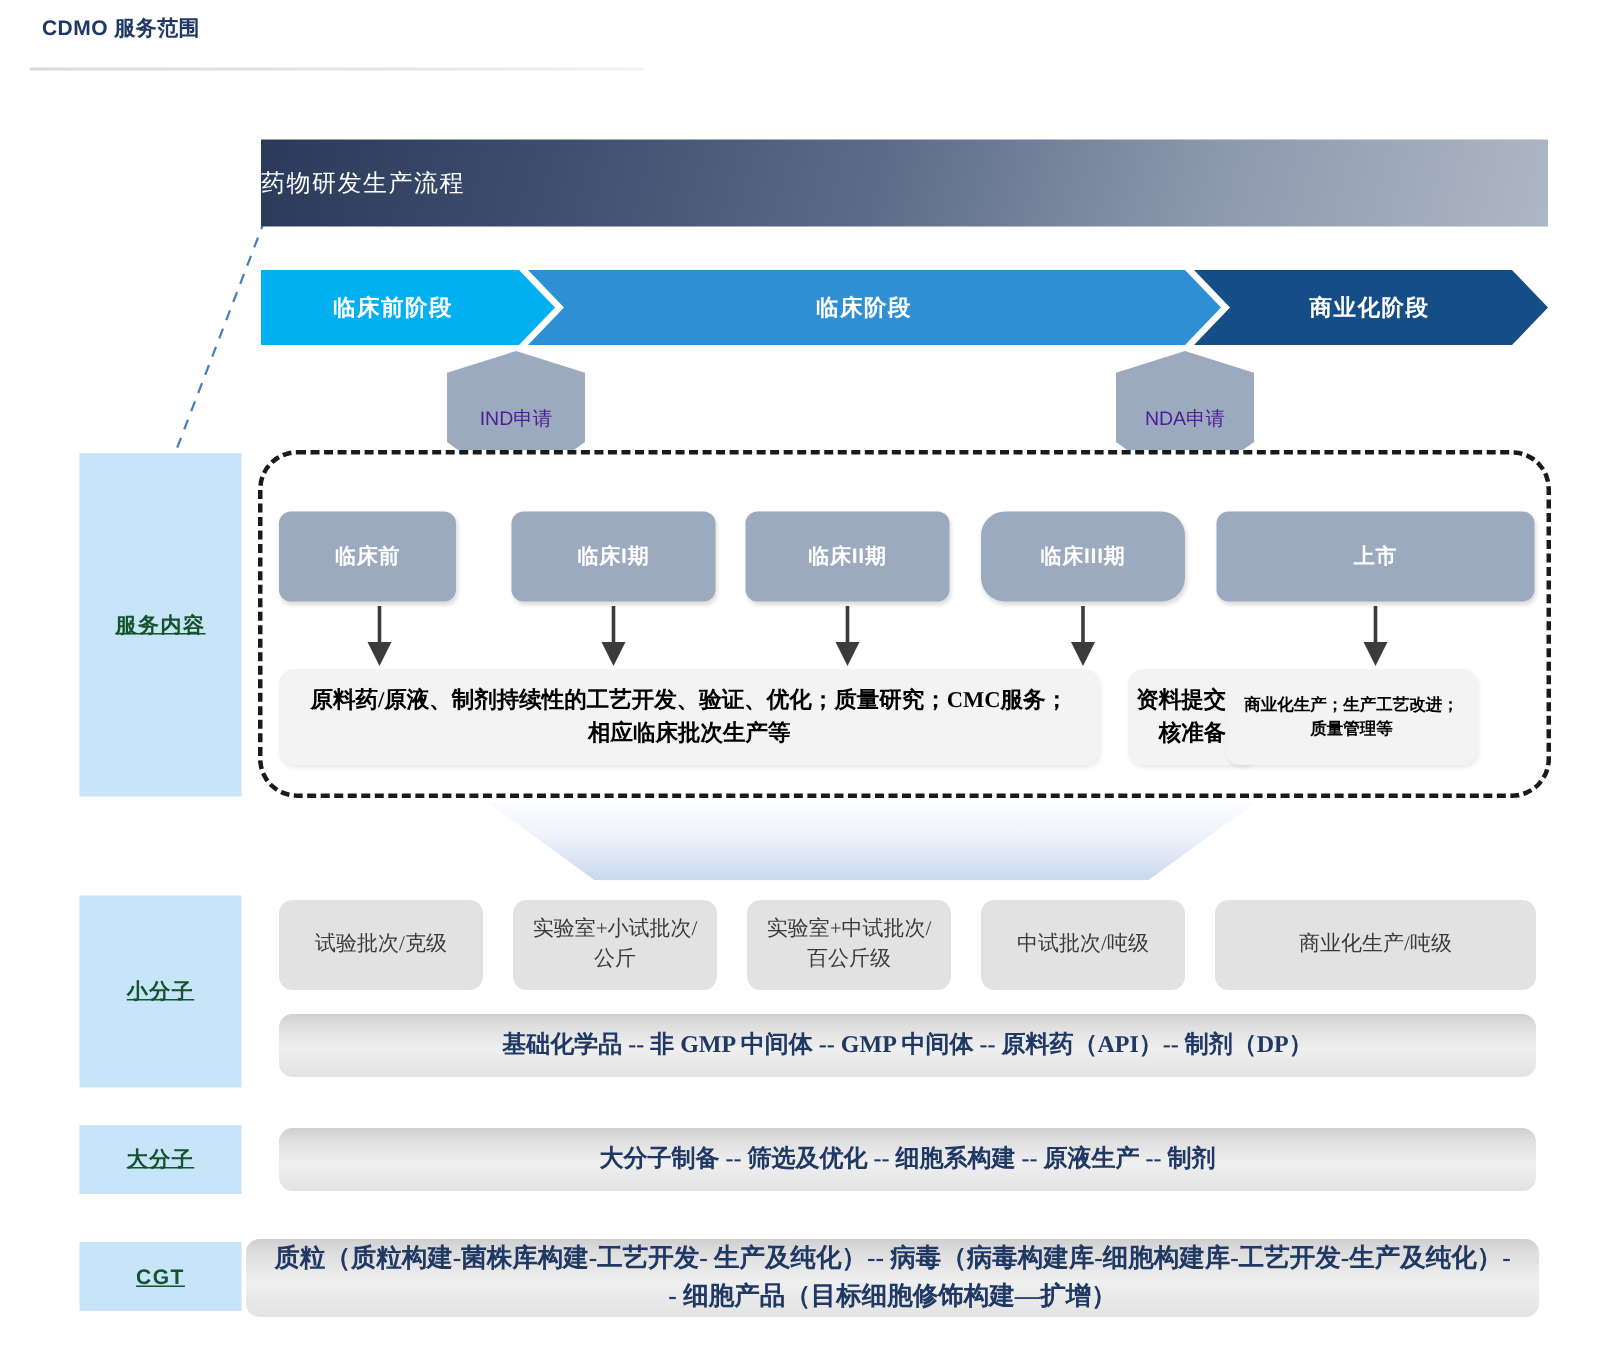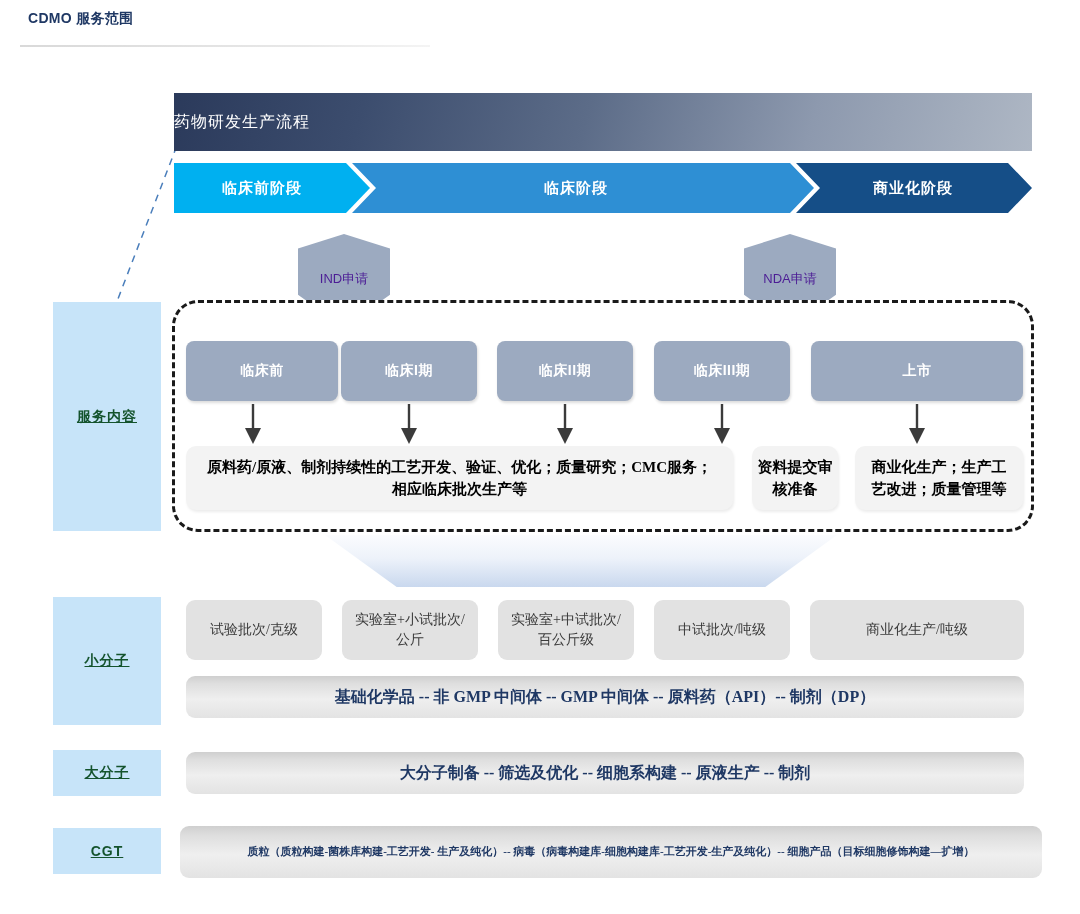--- a/index.html
+++ b/index.html
@@ -60,21 +60,21 @@
     color: #ffffff;
     font-size: 16px;
     font-weight: 500;
     letter-spacing: 1px;
   }
 
   
   #stage-band {
     position: absolute;
     left: 174px;
-    top: 163px;
+    top: 180px;
     width: 858px;
     height: 50px;
   }
   .stage {
     position: absolute;
     top: 0;
     height: 50px;
     display: flex;
     align-items: center;
     color: #ffffff;
@@ -165,24 +165,24 @@
     border-radius: 8px;
     display: flex;
     align-items: center;
     justify-content: center;
     color: #ffffff;
     font-size: 14px;
     font-weight: bold;
     letter-spacing: 0.5px;
     box-shadow: 1px 2px 3px rgba(0,0,0,0.14);
   }
-  #phase-0 { left: 186px; width: 152px; }
+  #phase-0 { left: 186px; width: 118px; }
   #phase-1 { left: 341px; width: 136px; }
   #phase-2 { left: 497px; width: 136px; }
-  #phase-3 { left: 654px; width: 136px; }
+  #phase-3 { left: 654px; width: 136px; border-radius: 16px; }
   #phase-4 { left: 811px; width: 212px; }
 
   
   .phase-arrow {
     position: absolute;
     top: 404px;
     width: 22px;
     height: 42px;
   }
   #arrow-0 { left: 242px; }
@@ -209,22 +209,22 @@
   #svc-main {
     left: 186px; width: 547px; height: 64px;
     font-size: 15px; line-height: 1.5;
     padding: 0 14px; text-align: center;
   }
   #svc-nda {
     left: 752px; width: 86px; height: 64px;
     font-size: 15px; line-height: 1.5; text-align: center;
   }
   #svc-comm {
-    left: 855px; width: 168px; height: 64px;
-    font-size: 15px; line-height: 1.5;
+    left: 817px; width: 168px; height: 64px;
+    font-size: 11px; line-height: 1.5;
     padding: 0 10px; text-align: center;
   }
 
   
   #funnel {
     position: absolute;
     left: 325px;
     top: 535px;
     width: 512px;
     height: 52px;
@@ -270,21 +270,21 @@
     color: #1F3864;
     font-family: "Liberation Serif", "DejaVu Serif", serif;
     font-weight: bold;
     font-size: 16px;
     line-height: 1.45;
     padding: 0 16px;
     box-sizing: border-box;
   }
   #bar-small { top: 676px; height: 42px; }
   #bar-large { top: 752px; height: 42px; }
-  #bar-cgt   { left: 180px; width: 862px; top: 826px; height: 52px; font-size: 11px; text-align: center; }
+  #bar-cgt   { left: 164px; width: 862px; top: 826px; height: 52px; font-size: 17px; text-align: center; }
 </style>
 </head>
 <body>
 
 <div id="page-title">CDMO 服务范围</div>
 <div id="title-rule"></div>
 
 <svg id="connector-line">
   <line x1="76" y1="4" x2="6" y2="186" stroke="#4A7EBB" stroke-width="1.5" stroke-dasharray="7,6"></line>
 </svg>

